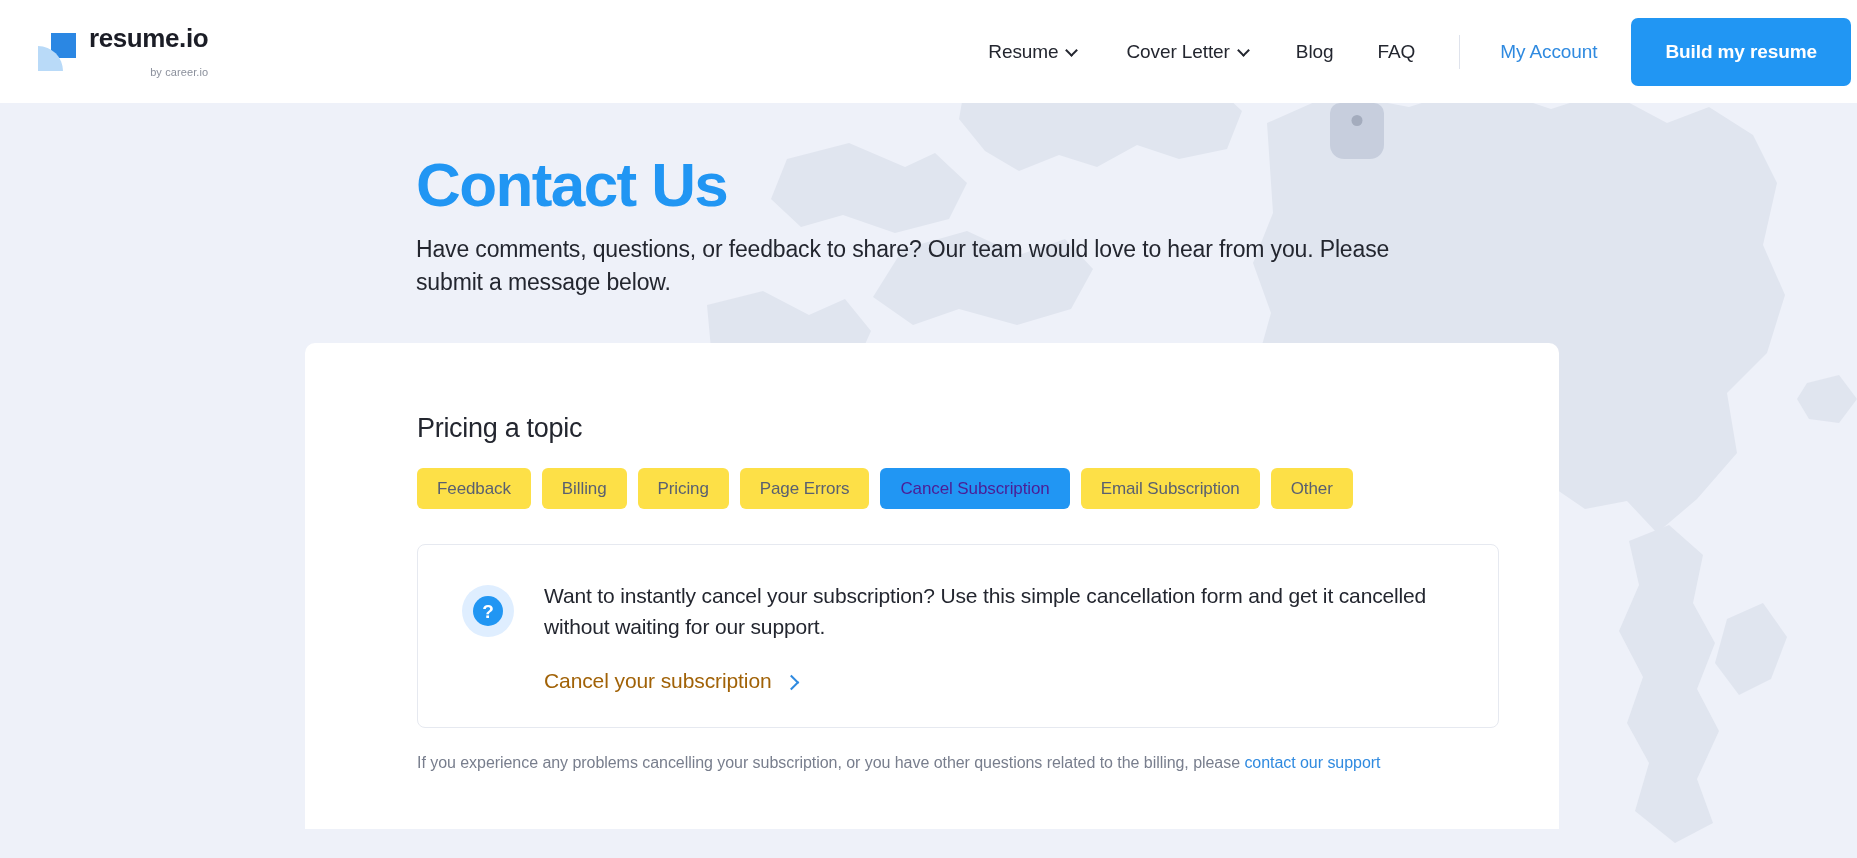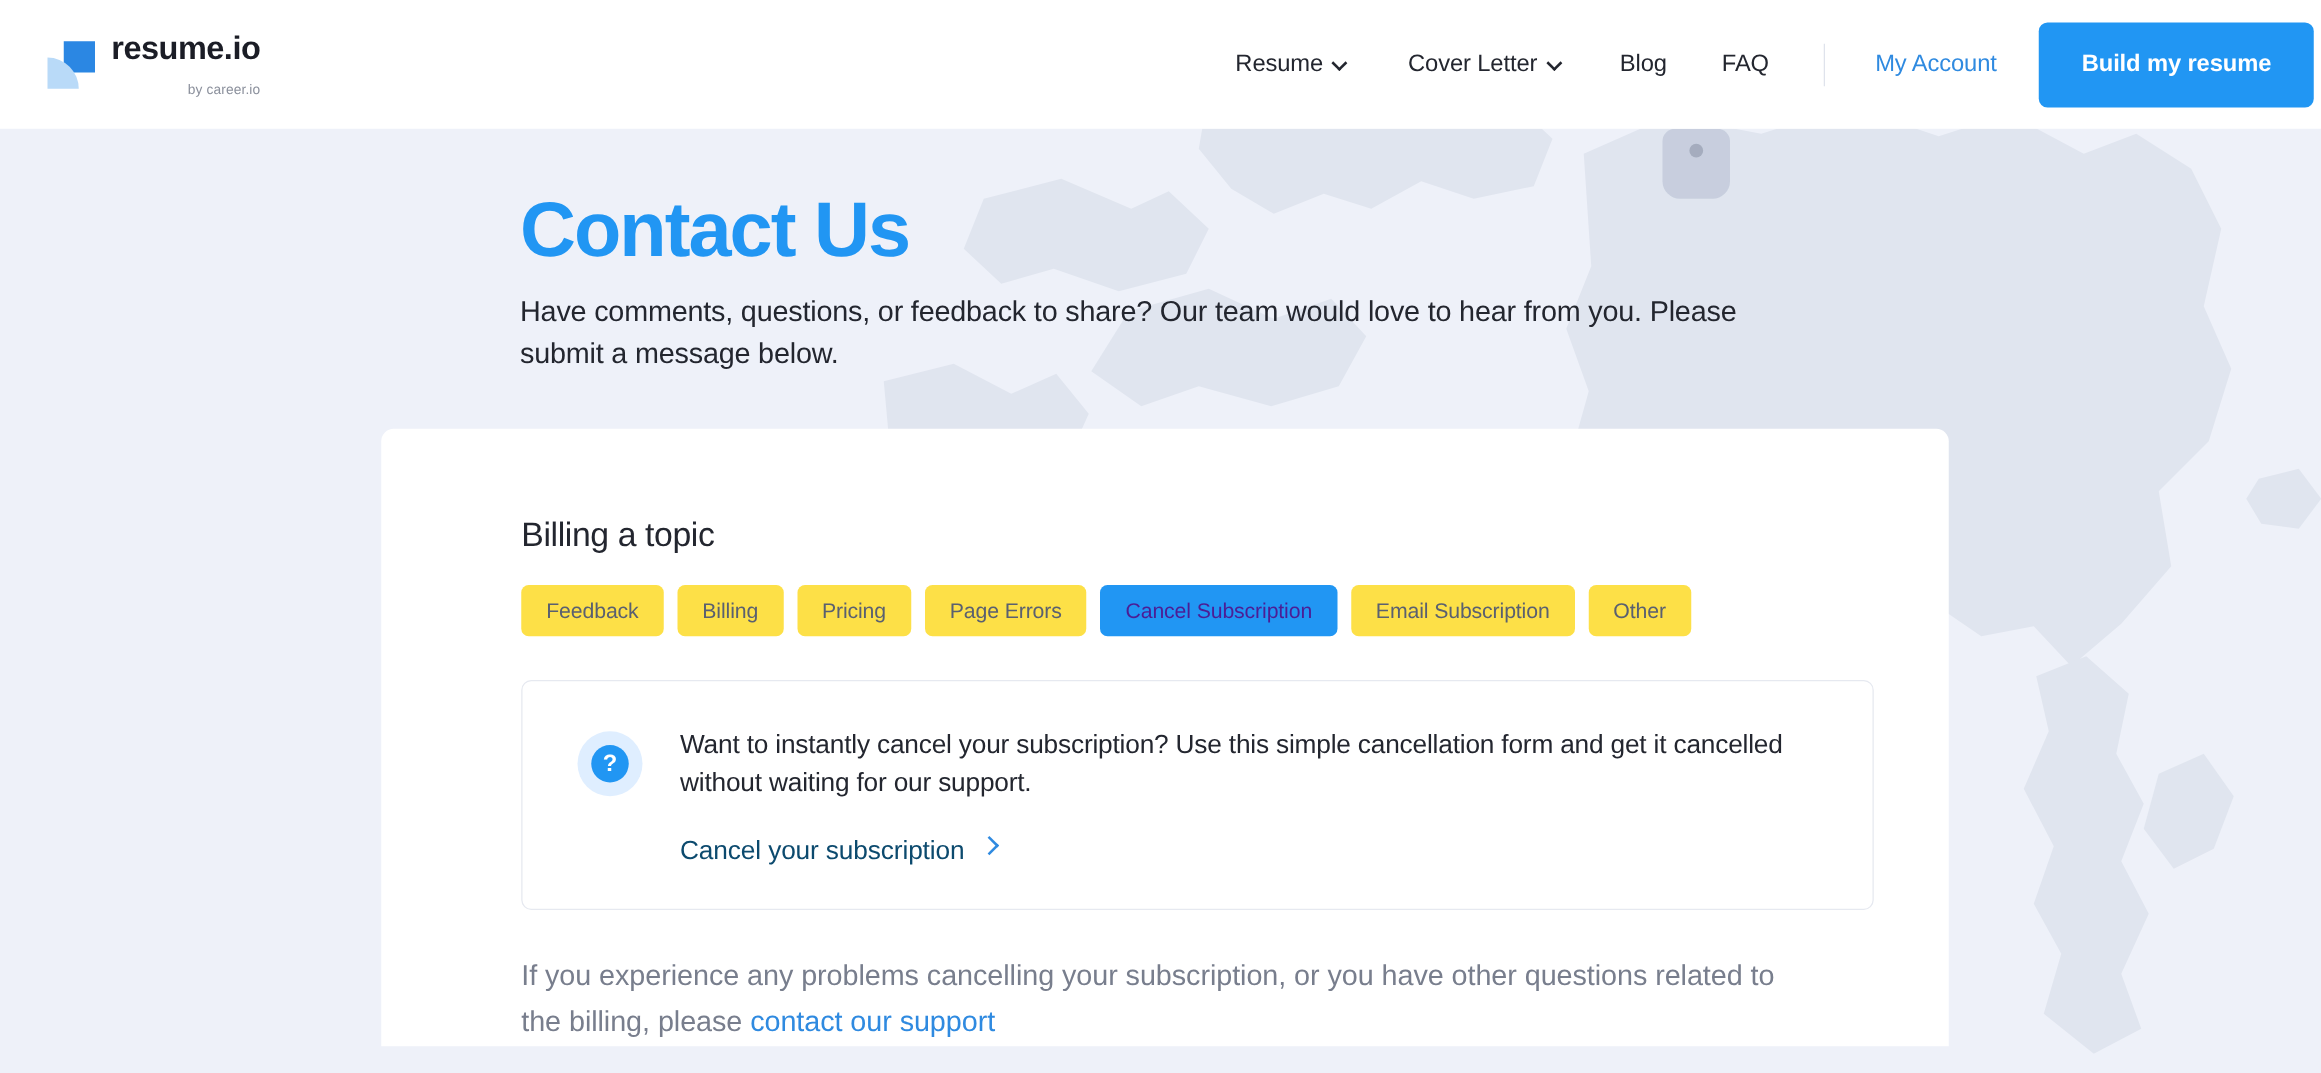--- a/index.html
+++ b/index.html
@@ -290,24 +290,25 @@
 
   .info-body { flex: 1; }
   .info-text {
     font-size: 21px;
     line-height: 1.45;
     color: #23262f;
     letter-spacing: -0.15px;
   }
   .info-link {
     display: inline-flex;
+    align-items: center;
     gap: 13px;
     margin-top: 27px;
     font-size: 21px;
-    color: #0c4a6e;
+    color: #a16207;
     text-decoration: none;
     cursor: pointer;
     letter-spacing: -0.1px;
   }
   .chev {
     display: inline-block;
     width: 12px; height: 12px;
     position: relative;
     top: 1px;
   }
@@ -315,22 +316,22 @@
     content: "";
     position: absolute;
     left: 1px; top: 1px;
     width: 9px; height: 9px;
     border-right: 2.5px solid #2f8ae0;
     border-top: 2.5px solid #2f8ae0;
     transform: rotate(45deg);
   }
 
   .footnote {
-    margin-top: 34px;
-    font-size: 23px;
+    margin-top: 22px;
+    font-size: 16px;
     line-height: 1.62;
     color: #787e8d;
     max-width: 1030px;
     letter-spacing: -0.05px;
   }
   .footnote a {
     color: #2f8ae0;
     text-decoration: none;
     cursor: pointer;
   }
@@ -410,21 +411,21 @@
 <div class="page">
 
   <section class="hero">
     <h1 class="hero-title">Contact Us</h1>
     <p class="hero-sub">Have comments, questions, or feedback to share? Our team would love to hear from you. Please submit a message below.</p>
   </section>
 
   <section class="card">
     <div class="card-inner">
 
-      <h2 class="section-title">Billing a topic</h2>
+      <h2 class="section-title">Pricing a topic</h2>
 
       <div class="topics">
         <button class="topic-chip">Feedback</button>
         <button class="topic-chip">Billing</button>
         <button class="topic-chip">Pricing</button>
         <button class="topic-chip">Page Errors</button>
         <button class="topic-chip active">Cancel Subscription</button>
         <button class="topic-chip">Email Subscription</button>
         <button class="topic-chip">Other</button>
       </div>

